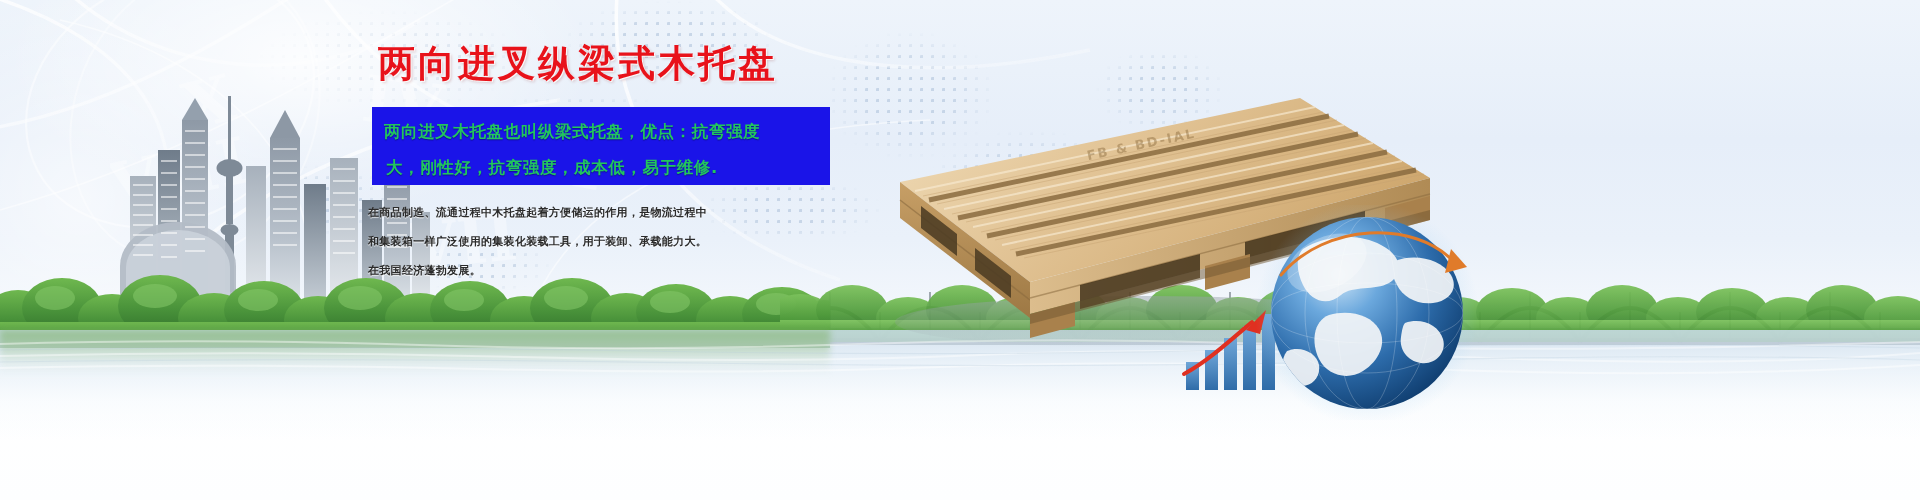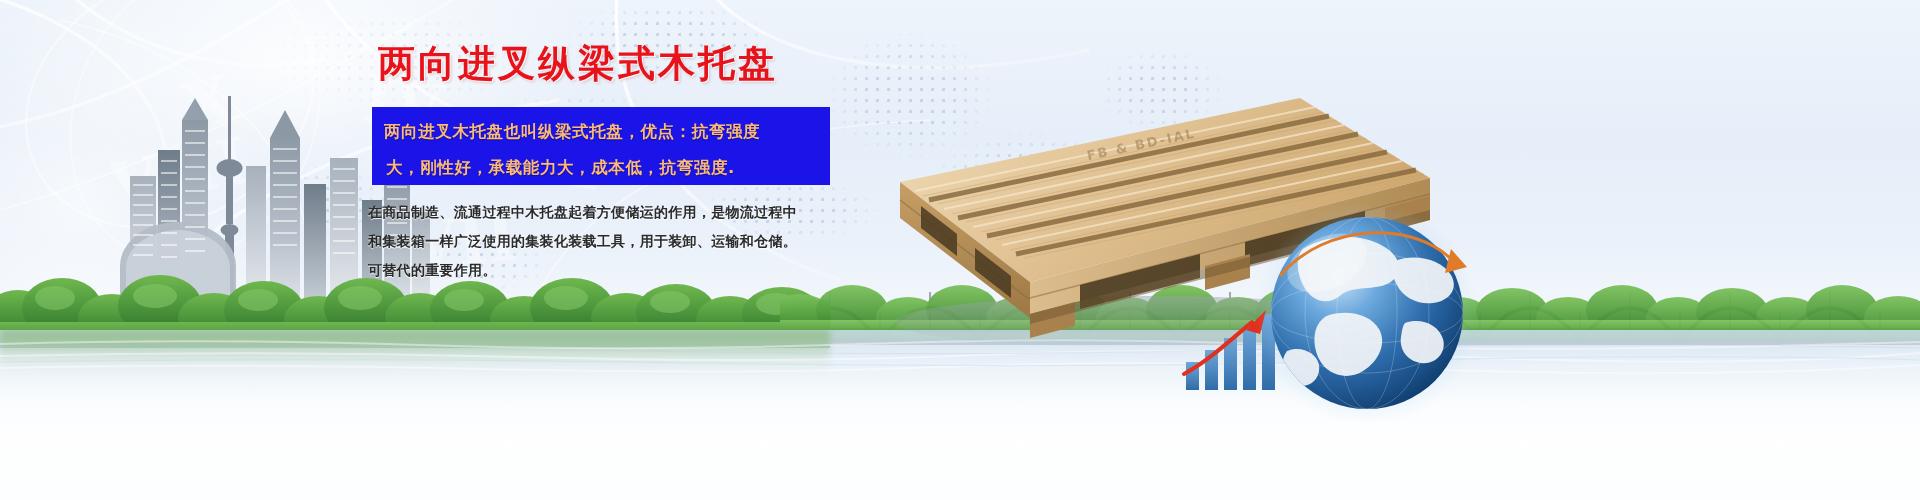--- a/index.html
+++ b/index.html
@@ -88,31 +88,31 @@
     font-size:37px;font-weight:700;letter-spacing:3px;
     color:#e8121a;white-space:nowrap;
     text-shadow:1px 1px 0 rgba(255,255,255,.85), 2px 2px 3px rgba(120,0,0,.18);
   }
   .bluebox{
     position:absolute;left:372px;top:107px;width:458px;height:78px;
     background:#1a14e8;
     box-sizing:border-box;padding:7px 10px 0 12px;
   }
   .bluebox p{
-    margin:0;color:#fdba74;font-size:16.5px;font-weight:700;
+    margin:0;color:#22c55e;font-size:16.5px;font-weight:700;
     line-height:36px;letter-spacing:.6px;white-space:nowrap;
     font-family:"DejaVu Sans","Liberation Sans",sans-serif;
     text-shadow:0 1px 1px rgba(0,0,0,.35);
   }
   .bluebox p.l2{padding-left:2px;}
   .body-text{
     position:absolute;left:368px;top:198px;width:500px;
   }
   .body-text p{
-    margin:0;color:#2b2b2b;font-size:14px;font-weight:700;
+    margin:0;color:#2b2b2b;font-size:11px;font-weight:700;
     line-height:29px;letter-spacing:.3px;white-space:nowrap;
     font-family:"DejaVu Sans","Liberation Sans",sans-serif;
     text-shadow:0 1px 1px rgba(255,255,255,.9);
   }
   .body-text p.indent{text-indent:0;}
 </style>
 </head>
 <body>
 
 <div class="banner">
@@ -528,22 +528,22 @@
     <g fill="none" stroke="#e07b2a" stroke-width="3">
       <path d="M26,70 C70,18 160,14 200,58" stroke-linecap="round"></path>
     </g>
     <polygon points="196,44 212,62 190,68" fill="#e07b2a"></polygon>
   </svg>
 
   <div class="title">两向进叉纵梁式木托盘</div>
 
   <div class="bluebox">
     <p class="l1">两向进叉木托盘也叫纵梁式托盘，优点：抗弯强度</p>
-    <p class="l2">大，刚性好，承载能力大，成本低，抗弯强度.</p>
+    <p class="l2">大，刚性好，抗弯强度，成本低，易于维修.</p>
   </div>
 
   <div class="body-text">
     <p class="indent">在商品制造、流通过程中木托盘起着方便储运的作用，是物流过程中</p>
-    <p>和集装箱一样广泛使用的集装化装载工具，用于装卸、运输和仓储。</p>
-    <p>可替代的重要作用。</p>
+    <p>和集装箱一样广泛使用的集装化装载工具，用于装卸、承载能力大。</p>
+    <p>在我国经济蓬勃发展。</p>
   </div>
 
 </div>
 
 </body></html>

